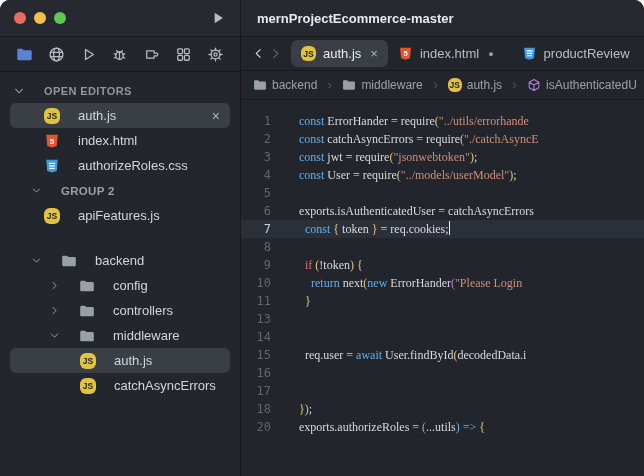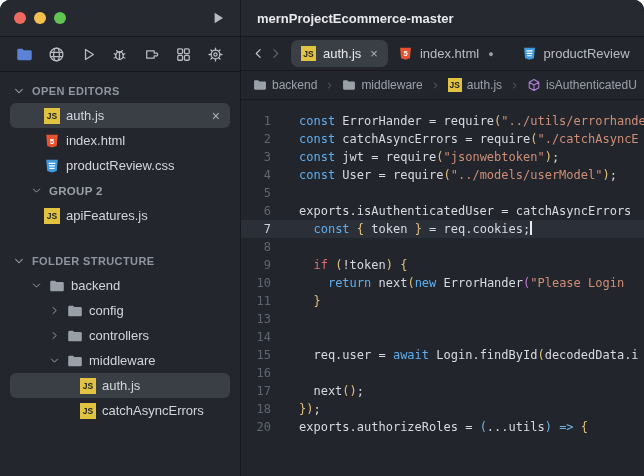--- a/index.html
+++ b/index.html
@@ -23,33 +23,33 @@
     padding:0 16px;border-bottom:1px solid var(--border,#17191d);}
   .act-icon{color:var(--icon-gray,#b7bbc2);display:flex;align-items:center;cursor:pointer;}
   .act-icon.active{color:var(--folder-active,#5b82d7);}
 
   
   .search{height:36px;min-height:36px;display:flex;align-items:center;gap:9px;padding:0 14px;
     border-bottom:1px solid var(--border,#17191d);color:#7d838d;font-size:13px;cursor:text;}
 
   
   .tree{flex:1;overflow:hidden;padding-top:6px;font-size:13px;}
-  .row{height:25px;display:flex;align-items:center;gap:6px;color:#d2d6db;white-space:nowrap;cursor:pointer;}
+  .row{height:25px;display:flex;align-items:center;gap:18px;color:#d2d6db;white-space:nowrap;cursor:pointer;}
   .row .chev{color:#9aa0a8;display:flex;align-items:center;}
   .sec-head{color:#8f96a0;font-size:11px;font-weight:700;letter-spacing:.4px;padding-left:12px;}
   .grp-head{color:#9aa0a8;font-size:11.5px;font-weight:700;letter-spacing:.3px;padding-left:30px;}
   .file-row{margin:0 10px;border-radius:6px;padding-left:34px;height:25px;}
   .file-row.sel{background:var(--selection-bg,#3a3f46);}
   .file-row .close{margin-left:auto;margin-right:10px;color:#aeb3ba;font-size:14px;}
   .fs-row{margin:0 10px;border-radius:6px;}
   .sec-gap{height:20px;}
   .folder-ic{color:#9aa0a8;display:flex;align-items:center;}
   .fname{overflow:hidden;text-overflow:clip;}
 
-  .js-badge{width:16px;height:16px;min-width:16px;border-radius:0;background:var(--js-badge,#e2c341);
+  .js-badge{width:16px;height:16px;min-width:16px;border-radius:6px;background:var(--js-badge,#e2c341);
     color:#1d2025;font-size:8.5px;font-weight:700;display:inline-flex;align-items:center;justify-content:center;
     font-family:"Liberation Sans",sans-serif;}
   .icon{display:inline-flex;align-items:center;justify-content:center;}
 
   
   .tabs-row{height:33px;min-height:33px;display:flex;align-items:center;
     border-bottom:1px solid var(--border,#17191d);padding:0 6px 0 10px;overflow:hidden;}
   .nav-chev{display:flex;align-items:center;margin-right:8px;gap:2px;}
   .nav-chev .b{color:#c9cdd3;cursor:pointer;display:flex;}
   .nav-chev .f{color:#5d646e;cursor:pointer;display:flex;}
@@ -67,21 +67,21 @@
   .crumb{display:flex;align-items:center;gap:5px;cursor:pointer;}
   .crumb-sep{color:#6b7280;display:flex;}
 
   
   .code{flex:1;overflow:hidden;padding-top:12px;font-family:"DejaVu Sans Mono",monospace;
     font-size:12px;line-height:18px;}
   .cline{display:flex;height:18px;white-space:pre;}
   .cline.current{background:var(--current-line-bg,#2b3038);}
   .gut{width:30px;min-width:30px;text-align:right;color:var(--line-number,#5e6671);user-select:none;}
   .cline.current .gut{color:var(--line-number-active,#ccd1d8);}
-  .ltxt{padding-left:28px;overflow:hidden;}
+  .ltxt{padding-left:28px;overflow:hidden;font-family:Liberation Serif, serif;}
   .tk-k{color:var(--keyword,#61afef);}
   .tk-c{color:var(--control,#e06c75);}
   .tk-s{color:var(--string,#cf8e77);}
   .tk-b{color:var(--bracket,#e3c17b);}
   .tk-a{color:var(--bracket-alt,#6fb3e0);}
   .tk-p{color:var(--bracket-inner,#c678dd);}
   .tk-t{color:#d7dae0;}
   .cursor{display:inline-block;width:1.5px;height:14px;background:#e8eaee;vertical-align:-2px;}
   svg{display:block;}
 </style>
@@ -188,45 +188,37 @@
           </span>
           <span class="fname">index.html</span>
         </div>
         <div class="row file-row">
           <span class="icon">
             <svg viewBox="0 0 16 16" width="16" height="16" fill="none" stroke="currentColor" stroke-width="1.2" stroke-linecap="round" stroke-linejoin="round">
               <path fill="var(--css-icon,#3f9bdc)" stroke="none" d="M2.2 1.8h11.6l-1.05 11.3L8 14.6l-4.75-1.5z"></path>
               <path d="M5.2 5.3h5.6M5.5 7.9h4.9M5.9 10.4h4.1" stroke="#fff" stroke-width="1.3"></path>
             </svg>
           </span>
-          <span class="fname">productReview.css</span>
+          <span class="fname">authorizeRoles.css</span>
         </div>
         <div class="row grp-head">
           <span class="icon chev">
             <svg viewBox="0 0 16 16" width="13" height="13" fill="none" stroke="currentColor" stroke-width="1.2" stroke-linecap="round" stroke-linejoin="round">
               <path d="M4.2 6.2 8 10l3.8-3.8"></path>
             </svg>
           </span>
           <span class="fname">GROUP 2</span>
         </div>
         <div class="row file-row">
           <span class="icon">
             <span class="js-badge" style="width:16px;height:16px;min-width:16px;">JS</span>
           </span>
           <span class="fname">apiFeatures.js</span>
         </div>
         <div class="sec-gap"></div>
-        <div class="row sec-head">
-          <span class="icon chev">
-            <svg viewBox="0 0 16 16" width="14" height="14" fill="none" stroke="currentColor" stroke-width="1.2" stroke-linecap="round" stroke-linejoin="round">
-              <path d="M4.2 6.2 8 10l3.8-3.8"></path>
-            </svg>
-          </span>
-          <span class="fname">FOLDER STRUCTURE</span>
-        </div>
         <div class="row fs-row" style="padding-left: 20px;">
           <span class="icon chev">
             <svg viewBox="0 0 16 16" width="13" height="13" fill="none" stroke="currentColor" stroke-width="1.2" stroke-linecap="round" stroke-linejoin="round">
               <path d="M4.2 6.2 8 10l3.8-3.8"></path>
             </svg>
           </span>
           <span class="icon folder-ic">
             <svg viewBox="0 0 16 16" width="16" height="16" fill="none" stroke="currentColor" stroke-width="1.2" stroke-linecap="round" stroke-linejoin="round">
               <path fill="currentColor" stroke="none" d="M1.2 4c0-.7.6-1.3 1.3-1.3h3.4L7.4 4h6.1c.7 0 1.3.6 1.3 1.3v6.7c0 .7-.6 1.3-1.3 1.3H2.5c-.7 0-1.3-.6-1.3-1.3V4z"></path>
             </svg>
@@ -392,20 +384,20 @@
         <div class="cline"><span class="gut">4</span><span class="ltxt"><span class="tk-k">const </span><span class="tk-t">User = require</span><span class="tk-b">(</span><span class="tk-s">"../models/userModel"</span><span class="tk-b">)</span><span class="tk-t">;</span></span></div>
         <div class="cline"><span class="gut">5</span><span class="ltxt"></span></div>
         <div class="cline"><span class="gut">6</span><span class="ltxt"><span class="tk-t">exports.isAuthenticatedUser = catchAsyncErrors</span></span></div>
         <div class="cline current"><span class="gut">7</span><span class="ltxt"><span class="tk-t">  </span><span class="tk-k">const </span><span class="tk-b">{ </span><span class="tk-t">token </span><span class="tk-b">} </span><span class="tk-t">= req.cookies;</span><span class="cursor"></span></span></div>
         <div class="cline"><span class="gut">8</span><span class="ltxt"></span></div>
         <div class="cline"><span class="gut">9</span><span class="ltxt"><span class="tk-t">  </span><span class="tk-c">if </span><span class="tk-b">(</span><span class="tk-t">!token</span><span class="tk-b">)</span><span class="tk-t"> </span><span class="tk-b">{</span></span></div>
         <div class="cline"><span class="gut">10</span><span class="ltxt"><span class="tk-t">    </span><span class="tk-k">return </span><span class="tk-t">next</span><span class="tk-b">(</span><span class="tk-k">new </span><span class="tk-t">ErrorHander</span><span class="tk-p">(</span><span class="tk-s">"Please Login </span></span></div>
         <div class="cline"><span class="gut">11</span><span class="ltxt"><span class="tk-t">  </span><span class="tk-b">}</span></span></div>
         <div class="cline"><span class="gut">13</span></div>
         <div class="cline"><span class="gut">14</span><span class="ltxt"></span></div>
-        <div class="cline"><span class="gut">15</span><span class="ltxt"><span class="tk-t">  req.user = </span><span class="tk-k">await </span><span class="tk-t">Login.findById</span><span class="tk-b">(</span><span class="tk-t">decodedData.i</span></span></div>
+        <div class="cline"><span class="gut">15</span><span class="ltxt"><span class="tk-t">  req.user = </span><span class="tk-k">await </span><span class="tk-t">User.findById</span><span class="tk-b">(</span><span class="tk-t">decodedData.i</span></span></div>
         <div class="cline"><span class="gut">16</span><span class="ltxt"></span></div>
-        <div class="cline"><span class="gut">17</span><span class="ltxt"><span class="tk-t">  next</span><span class="tk-b">()</span><span class="tk-t">;</span></span></div>
+        <div class="cline"><span class="gut">17</span></div>
         <div class="cline"><span class="gut">18</span><span class="ltxt"><span class="tk-b">})</span><span class="tk-t">;</span></span></div>
         <div class="cline"><span class="gut">20</span><span class="ltxt"><span class="tk-t">exports.authorizeRoles = </span><span class="tk-a">(</span><span class="tk-t">...utils</span><span class="tk-a">)</span><span class="tk-t"> </span><span class="tk-a">=&gt;</span><span class="tk-t"> </span><span class="tk-b">{</span></span></div>
       </div>
   </div>
 </div>
 
 </body></html>

